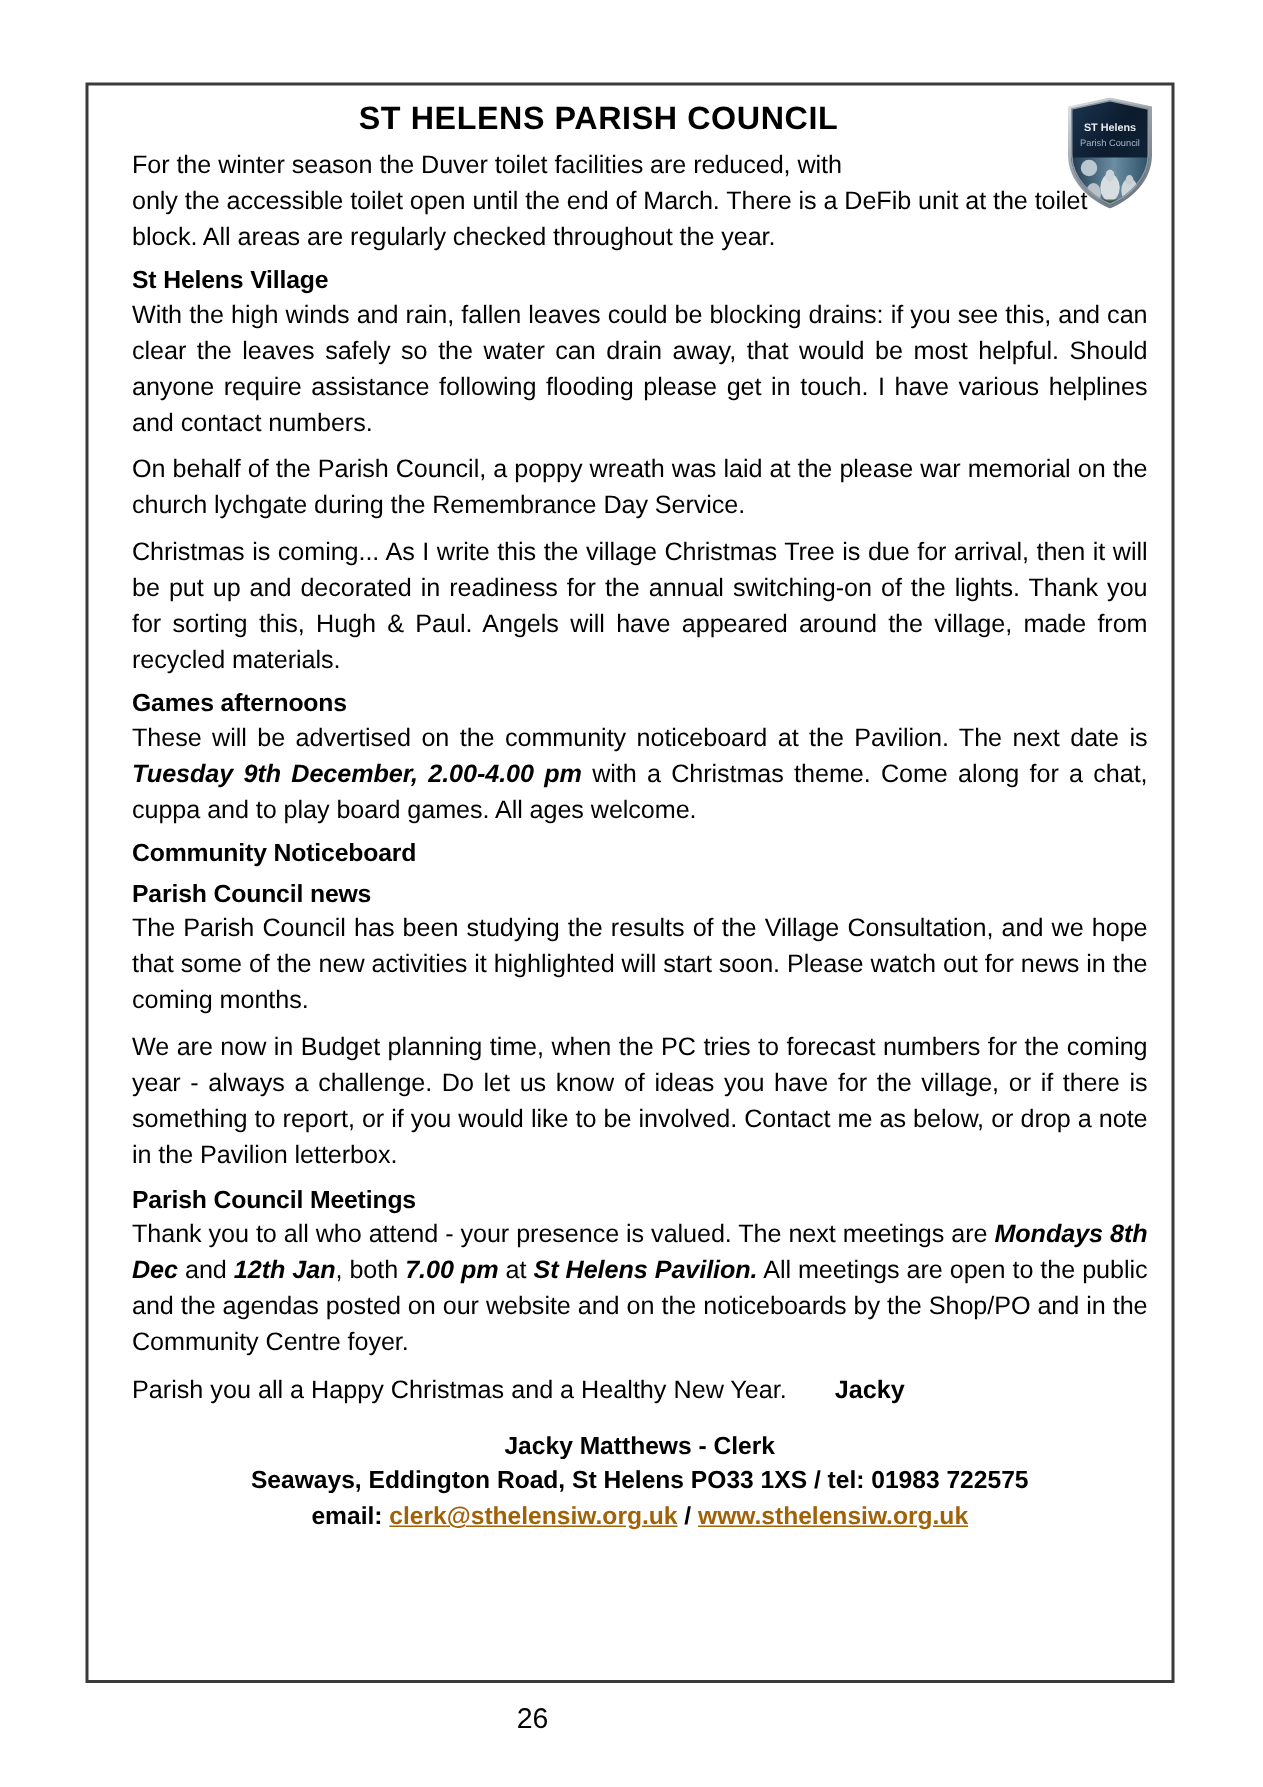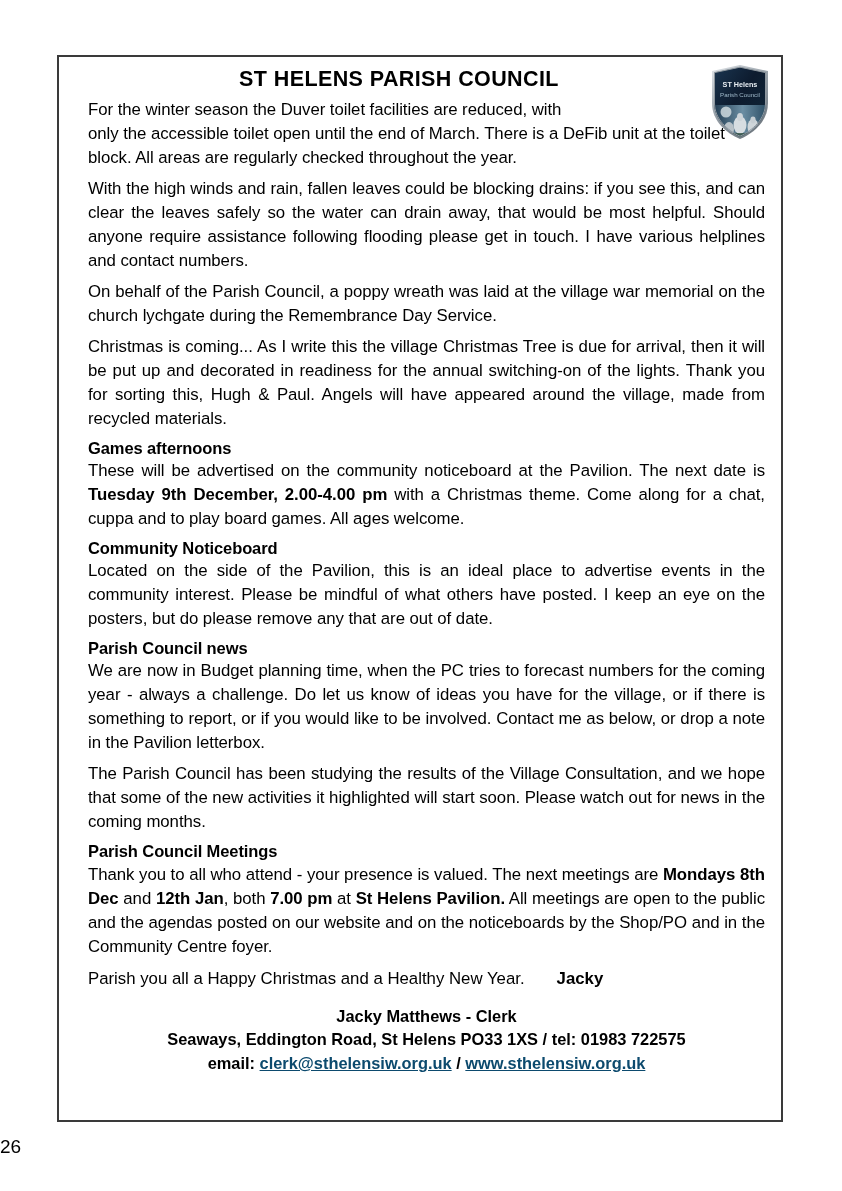--- a/index.html
+++ b/index.html
@@ -75,21 +75,21 @@
   h2.sec-head:first-of-type { margin-top: 2px; }
 
   p.body {
     font-size: 16.8px;
     line-height: 1.43;
     margin: 0 0 7px 0;
     text-align: justify;
     text-justify: inter-word;
     letter-spacing: -0.05px;
   }
-  p.body b { font-weight: bold; }
+  p.body b { font-weight: bold; font-style: italic; }
 
   
   p.body.with-break { text-align: left; }
   p.body.with-break .l2,
   p.body.with-break .l3 { text-align: justify; }
 
   .wrap-left { text-align: center; }
 
   
   .signoff {
@@ -111,30 +111,30 @@
     font-weight: bold;
     font-size: 16.4px;
     line-height: 1.45;
     margin-top: 14px;
   }
   .contact .line1 { font-size: 16.4px; }
   .contact .line2 { font-size: 16.4px; }
   .contact .line3 { font-size: 16.4px; }
   .contact a, .contact .link {
     text-decoration: underline;
-    color: #0c4a6e;
+    color: #a16207;
   }
 
   
   .page-number {
     position: absolute;
     left: 0;
     top: 1136px;
     width: 710px;
-    text-align: left;
+    text-align: center;
     font-size: 19px;
     color: #000;
   }
 </style>
 </head>
 <body>
 
 <div class="page">
 
   <div class="content-box">
@@ -181,33 +181,33 @@
       </div>
 
       <div class="doc-title">ST HELENS PARISH COUNCIL</div>
 
       <p class="body with-break">
         <span class="l1 wrap-left">For the winter season the Duver toilet facilities are reduced, with</span><br>
         <span class="l2">only the accessible toilet open until the end of March. There is a DeFib unit</span>
         <span class="l3">at the toilet block. All areas are regularly checked throughout the year.</span>
       </p>
 
+      <h2 class="sec-head">St Helens Village</h2>
       <p class="body">With the high winds and rain, fallen leaves could be blocking drains: if you see this, and can clear the leaves safely so the water can drain away, that would be most helpful. Should anyone require assistance following flooding please get in touch. I have various helplines and contact numbers.</p>
-      <p class="body">On behalf of the Parish Council, a poppy wreath was laid at the village war memorial on the church lychgate during the Remembrance Day Service.</p>
+      <p class="body">On behalf of the Parish Council, a poppy wreath was laid at the please war memorial on the church lychgate during the Remembrance Day Service.</p>
       <p class="body">Christmas is coming... As I write this the village Christmas Tree is due for arrival, then it will be put up and decorated in readiness for the annual switching-on of the lights. Thank you for sorting this, Hugh &amp; Paul. Angels will have appeared around the village, made from recycled materials.</p>
 
       <h2 class="sec-head">Games afternoons</h2>
       <p class="body"><span>These will be advertised on the community noticeboard at the Pavilion. The next date is </span><b>Tuesday 9th December, 2.00-4.00 pm</b><span> with a Christmas theme. Come along for a chat, cuppa and to play board games. All ages welcome.</span></p>
 
       <h2 class="sec-head">Community Noticeboard</h2>
-      <p class="body">Located on the side of the Pavilion, this is an ideal place to advertise events in the community interest. Please be mindful of what others have posted. I keep an eye on the posters, but do please remove any that are out of date.</p>
 
       <h2 class="sec-head">Parish Council news</h2>
+      <p class="body">The Parish Council has been studying the results of the Village Consultation, and we hope that some of the new activities it highlighted will start soon. Please watch out for news in the coming months.</p>
       <p class="body">We are now in Budget planning time, when the PC tries to forecast numbers for the coming year - always a challenge. Do let us know of ideas you have for the village, or if there is something to report, or if you would like to be involved. Contact me as below, or drop a note in the Pavilion letterbox.</p>
-      <p class="body">The Parish Council has been studying the results of the Village Consultation, and we hope that some of the new activities it highlighted will start soon. Please watch out for news in the coming months.</p>
 
       <h2 class="sec-head">Parish Council Meetings</h2>
       <p class="body"><span>Thank you to all who attend - your presence is valued. The next meetings are </span><b>Mondays 8th Dec</b><span> and </span><b>12th Jan</b><span>, both </span><b>7.00 pm</b><span> at </span><b>St Helens Pavilion.</b><span> All meetings are open to the public and the agendas posted on our website and on the noticeboards by the Shop/PO and in the Community Centre foyer.</span></p>
 
       <div class="signoff">
         <span class="msg">Parish you all a Happy Christmas and a Healthy New Year.</span>
         <span class="name">Jacky</span>
       </div>
 
       <div class="contact">

